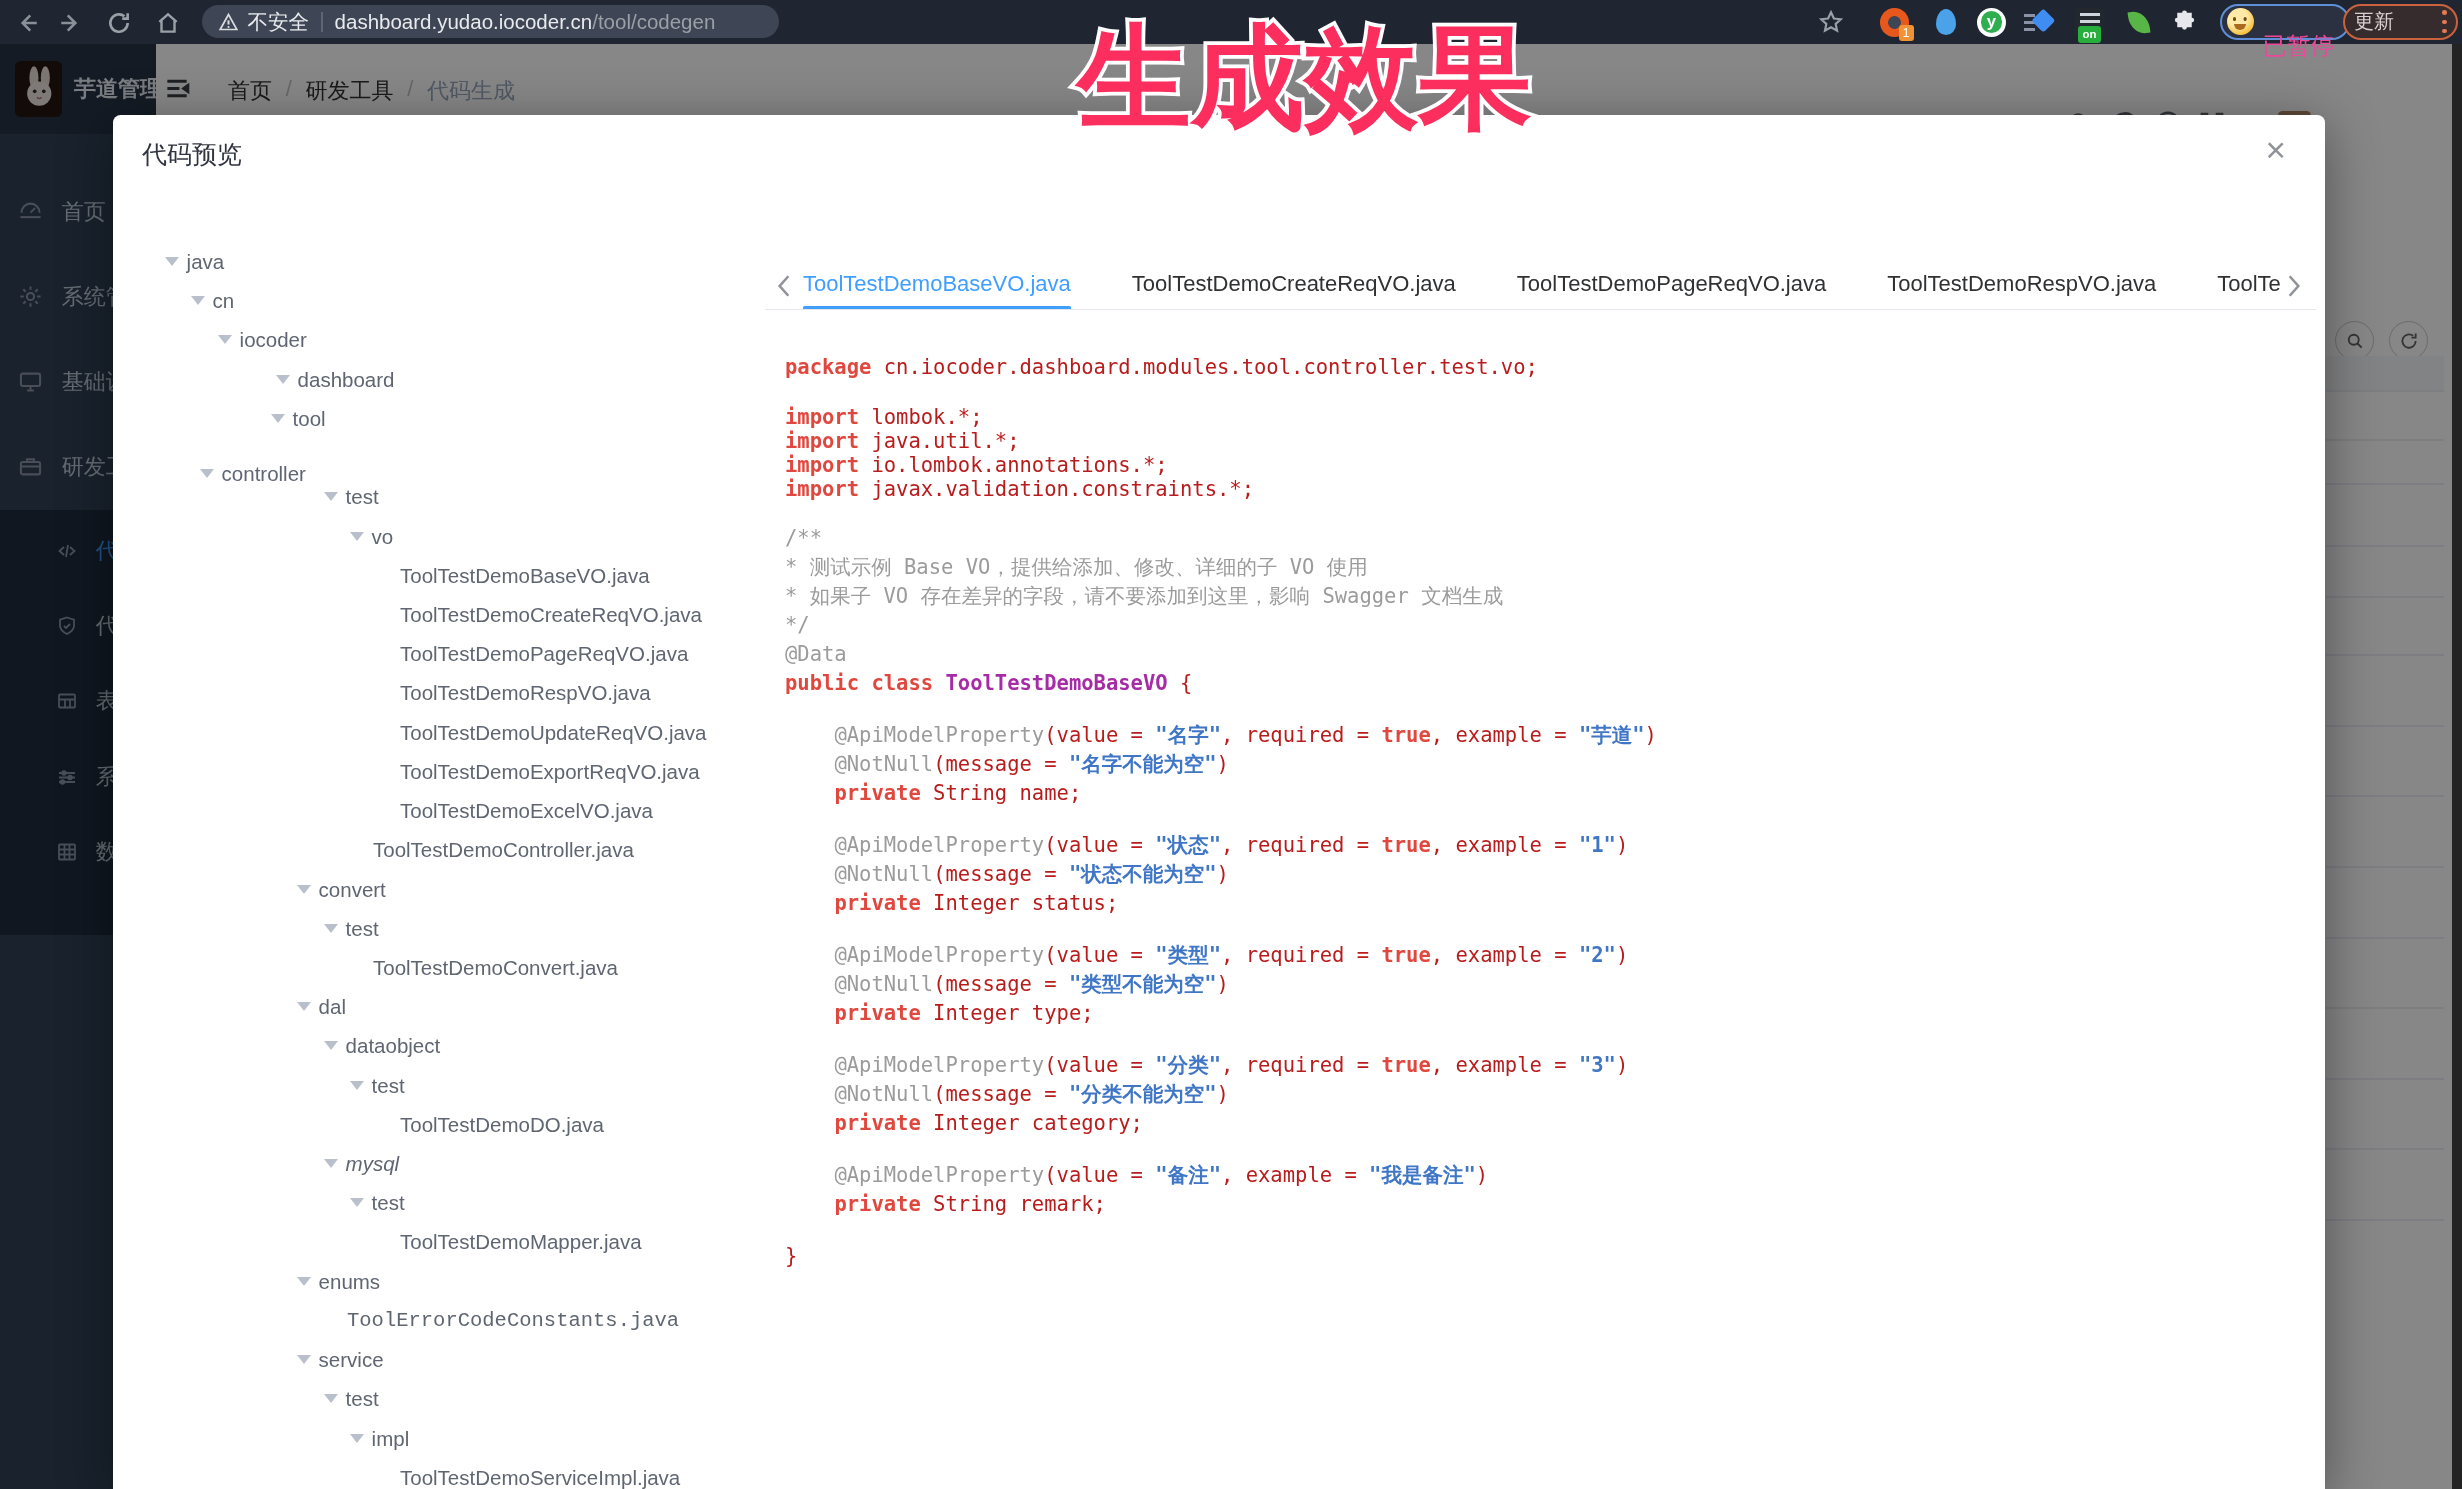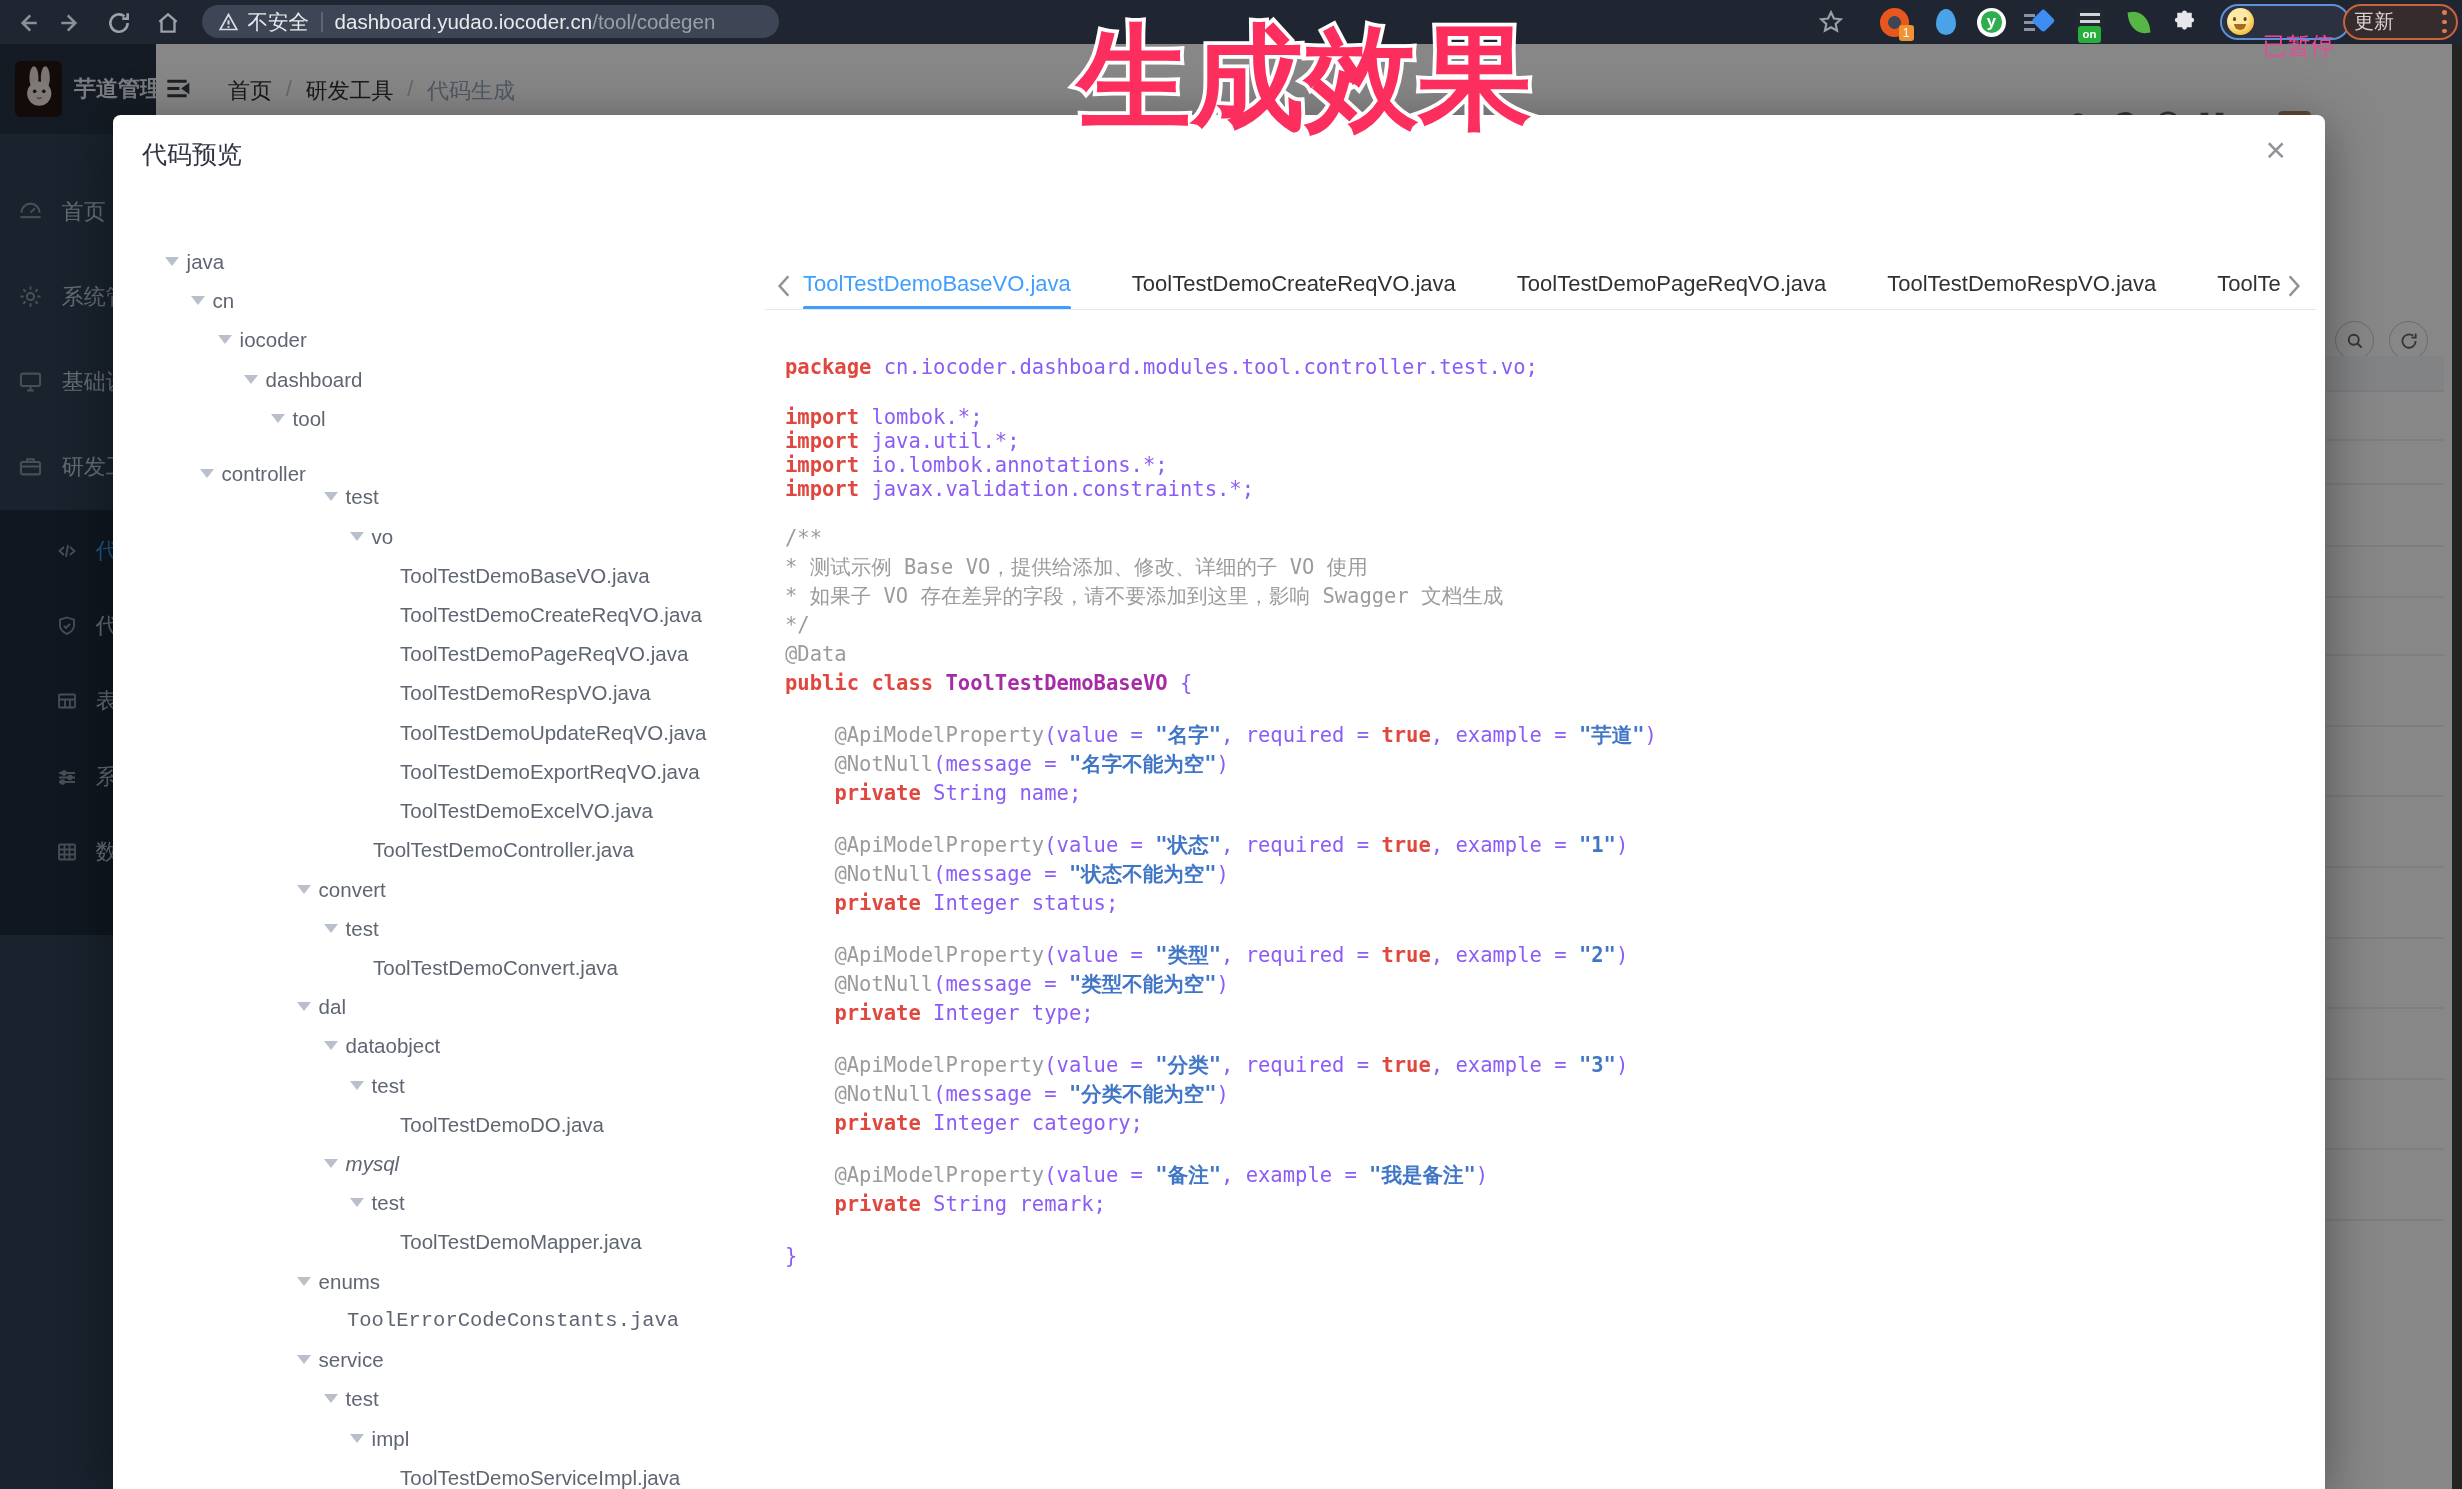--- a/index.html
+++ b/index.html
@@ -117,21 +117,21 @@
           font-family:"DejaVu Sans Mono","Liberation Mono",monospace; font-size:20.5px; }
   .cl { height:29px; line-height:29px; white-space:pre; }
   .cl.sm { height:24px; line-height:24px; }
   .cl.sp { height:23px; }
   .tk-kw { color:#e0483f; font-weight:bold; }
   .tk-lit { color:#e0483f; font-weight:bold; }
   .tk-str { color:#4076c6; font-weight:bold; }
   .tk-cls { color:#a62ba6; font-weight:bold; }
   .tk-ann { color:#9b9b9b; }
   .tk-cmt { color:#9b9b9b; }
-  .tk-txt { color:#8b5cf6; }
+  .tk-txt { color:#b91c1c; }
 
   .overlay-title { position:absolute; left:1039px; top:10.6px; width:531px; height:144px; z-index:100; pointer-events:none; }
 </style>
 </head>
 <body>
 
 <div class="stage">
 
   <div class="chrome">
     <svg class="nav-ic" style="left:13.7px" viewBox="0 0 24 24" fill="none" stroke="#8a8f98" stroke-width="2.4">
@@ -369,21 +369,21 @@
           <span class="tree-label">java</span>
         </div>
         <div class="tree-row" style="top: 39px; padding-left: 78px;">
           <span class="tree-caret"></span>
           <span class="tree-label">cn</span>
         </div>
         <div class="tree-row" style="top: 78px; padding-left: 105px;">
           <span class="tree-caret"></span>
           <span class="tree-label">iocoder</span>
         </div>
-        <div class="tree-row" style="top: 118px; padding-left: 131px;">
+        <div class="tree-row" style="top: 118px; padding-left: 131px; margin-left: 32px;">
           <span class="tree-caret"></span>
           <span class="tree-label">dashboard</span>
         </div>
         <div class="tree-row" style="top: 157px; padding-left: 158px;">
           <span class="tree-caret"></span>
           <span class="tree-label">tool</span>
         </div>
         <div class="tree-row" style="top: 212px; padding-left: 87px;">
           <span class="tree-caret"></span>
           <span class="tree-label">controller</span>

